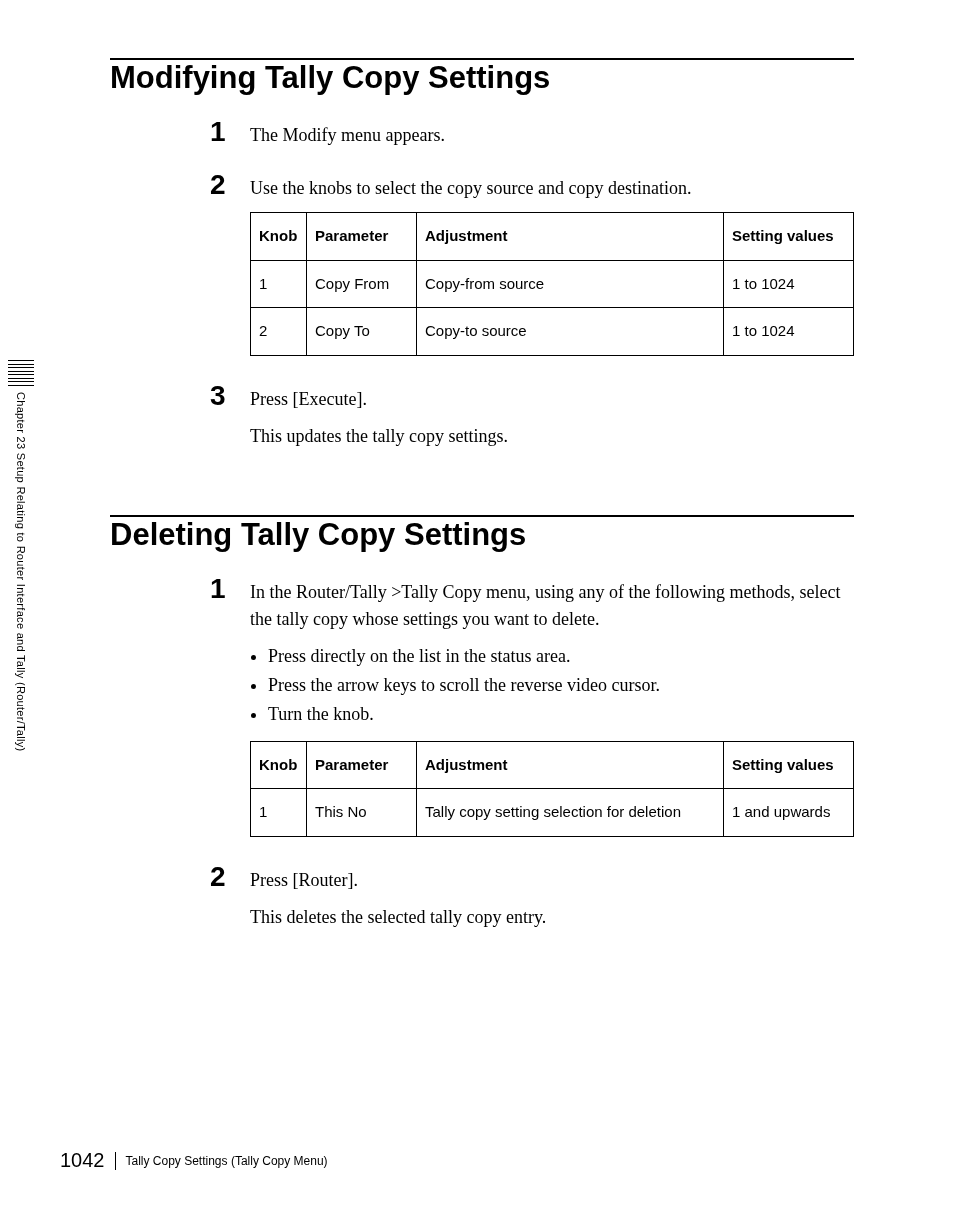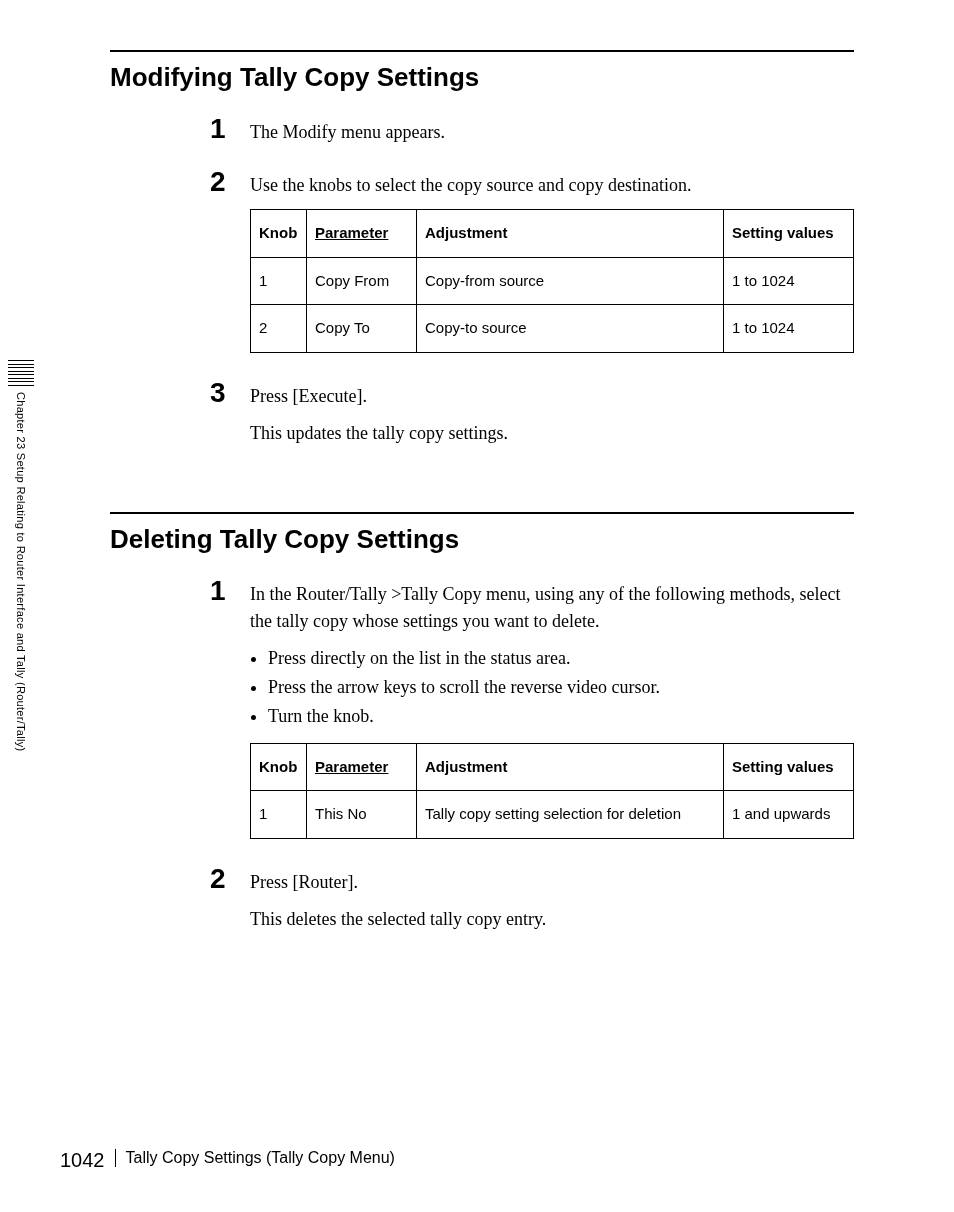--- a/index.html
+++ b/index.html
@@ -12,24 +12,23 @@
     width: 954px;
     height: 1212px;
     position: relative;
   }
   .page {
     padding: 50px 100px 40px 110px;
   }
   .section-heading {
     font-family: Arial, Helvetica, sans-serif;
     font-weight: bold;
-    font-size: 26px;
+    font-size: 31px;
     border-top: 2px solid #000;
-    padding-top: 10px;
-    margin-top: 0;
+    margin-top: 8px;
     margin-bottom: 22px;
   }
   .section + .section { margin-top: 55px; }
   .steps {
     margin-left: 100px;
   }
   .step {
     display: flex;
     align-items: flex-start;
     margin-bottom: 12px;
@@ -66,21 +65,21 @@
   table.knob-table td {
     border: 1px solid #000;
     padding: 12px 8px;
     text-align: left;
     vertical-align: top;
   }
   table.knob-table th {
     font-weight: bold;
   }
   .knob-col { width: 56px; }
-  .param-col { width: 110px; text-decoration: underline; }
+  .param-col { width: 110px; }
   .setting-col { width: 130px; }
 
   .sidebar-marker {
     position: absolute;
     left: 8px;
     top: 360px;
     display: flex;
     flex-direction: column;
     align-items: center;
   }
@@ -102,36 +101,36 @@
     font-size: 11px;
     letter-spacing: 0.3px;
     white-space: nowrap;
   }
 
   .footer {
     position: absolute;
     bottom: 40px;
     left: 60px;
     display: flex;
-    align-items: flex-start;
+    align-items: center;
     font-family: Arial, Helvetica, sans-serif;
   }
   .footer .page-num {
     font-size: 20px;
     font-weight: 400;
   }
   .footer .divider {
     display: inline-block;
     border-left: 1px solid #000;
     height: 18px;
     margin: 0 10px;
     vertical-align: middle;
   }
   .footer .footer-text {
-    font-size: 16px;
+    font-size: 12px;
   }
 </style>
 </head>
 <body>
 
 <div class="sidebar-marker">
   <div class="sidebar-lines">
     <span></span>
       <span></span>
       <span></span>

